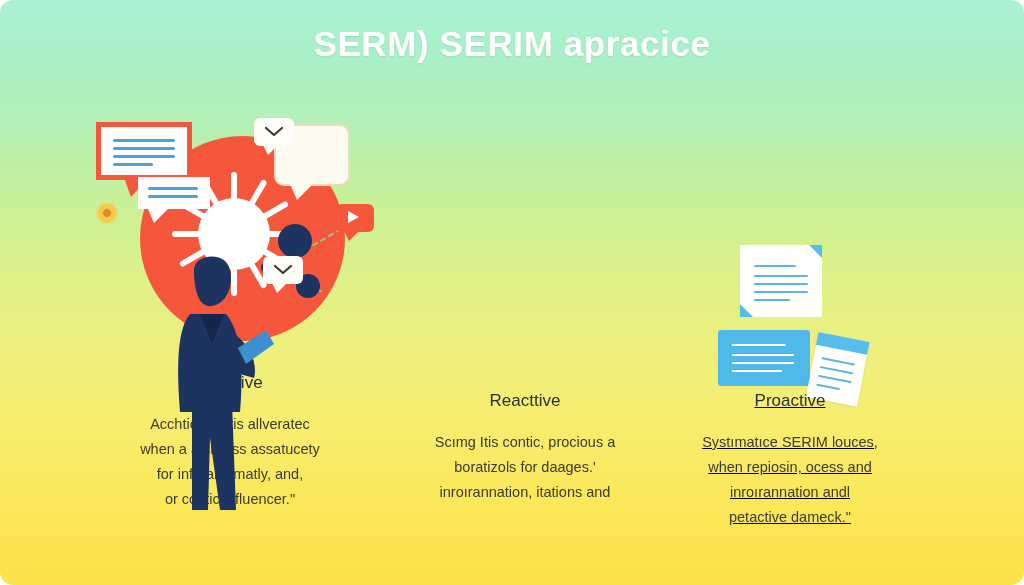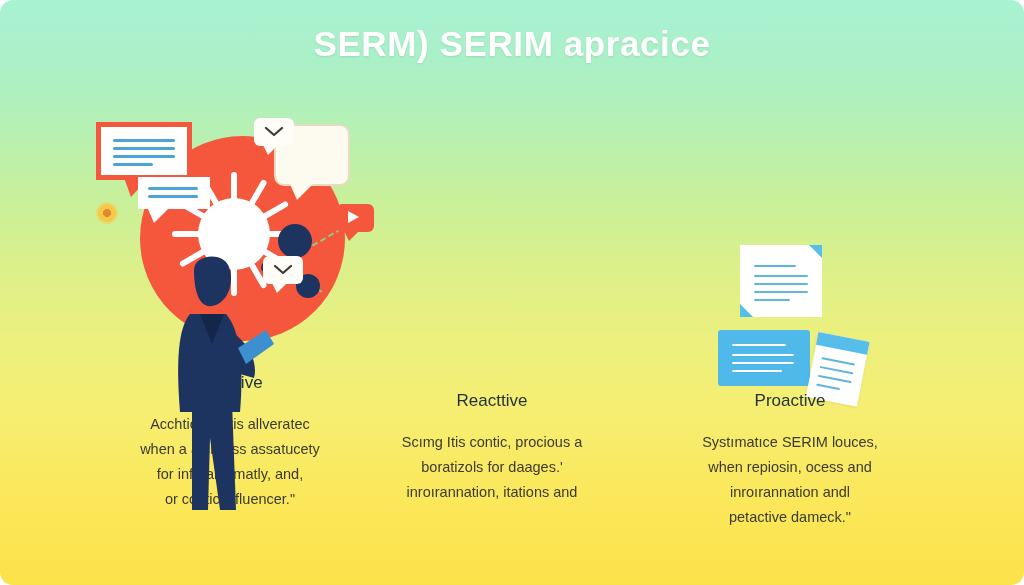--- a/index.html
+++ b/index.html
@@ -251,22 +251,22 @@
     line-height: 22px;
     white-space: nowrap;
   }
   .col-body {
     margin-top: 18px;
     font-size: 14.5px;
     line-height: 25px;
     color: #3b3b32;
   }
   #col-1 { left: 85px; top: 372px; width: 290px; z-index: 2; }
-  #col-2 { left: 367px; top: 390px; width: 250px; }
-  #col-3 { left: 660px; top: 390px; width: 260px; }
+  #col-2 { left: 400px; top: 390px; width: 250px; }
+  #col-3 { left: 660px; top: 390px; width: 260px; text-decoration: underline; }
 </style>
 </head>
 <body>
 
 <div id="slide">
 
   <div id="title">SERM) SERIM apracice</div>
 
   <div id="illus-left">
 

